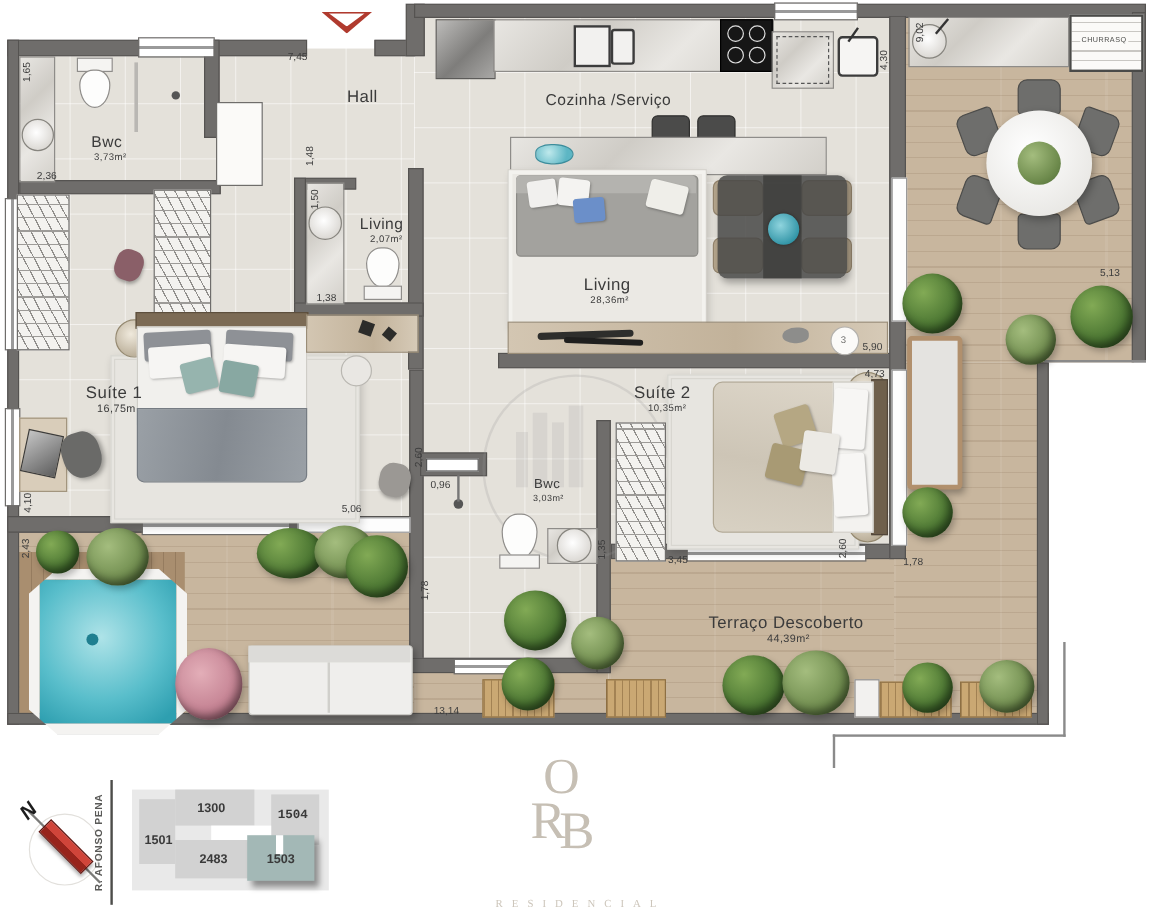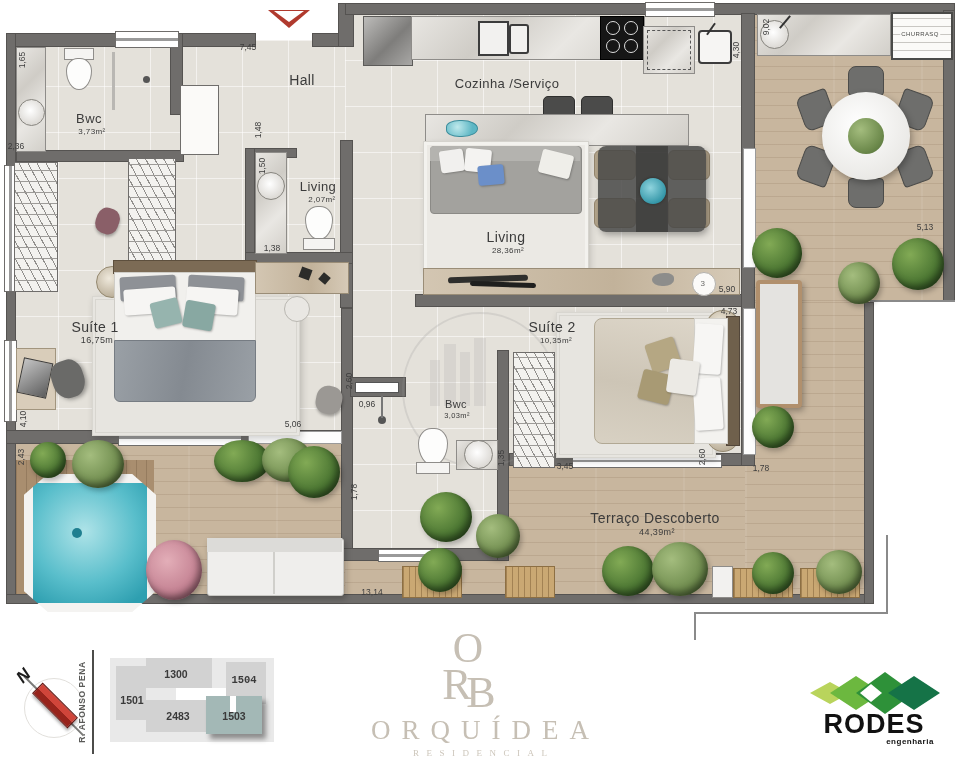--- a/index.html
+++ b/index.html
@@ -289,21 +289,21 @@
   <div class="lab s" style="left:97px;top:340px;font-size:9px;">16,75m</div>
   <div class="lab" style="left:552px;top:327px;font-size:14px;">Suíte 2</div>
   <div class="lab s" style="left:556px;top:340px;">10,35m²</div>
   <div class="lab" style="left:456px;top:404px;font-size:11px;">Bwc</div>
   <div class="lab s" style="left:457px;top:415px;font-size:7.5px;">3,03m²</div>
   <div class="lab" style="left:655px;top:518px;font-size:14px;">Terraço Descoberto</div>
   <div class="lab s" style="left:657px;top:532px;font-size:9px;">44,39m²</div>
 
   <div class="dim" style="left:248px;top:47px;">7,45</div>
   <div class="dim v" style="left:22px;top:60px;">1,65</div>
-  <div class="dim" style="left:16px;top:146px;">2,36</div>
+  <div class="dim" style="left:39px;top:146px;">2,36</div>
   <div class="dim v" style="left:258px;top:130px;">1,48</div>
   <div class="dim v" style="left:262px;top:166px;">1,50</div>
   <div class="dim" style="left:272px;top:248px;">1,38</div>
   <div class="dim v" style="left:766px;top:27px;">9,02</div>
   <div class="dim v" style="left:736px;top:50px;">4,30</div>
   <div class="dim" style="left:925px;top:227px;">5,13</div>
   <div class="dim" style="left:727px;top:289px;">5,90</div>
   <div class="dim" style="left:729px;top:311px;">4,73</div>
   <div class="dim v" style="left:702px;top:457px;">2,60</div>
   <div class="dim" style="left:761px;top:468px;">1,78</div>
@@ -341,27 +341,17 @@
     <div class="unit" style="left:72px;top:24px;">1300</div>
     <div class="unit" style="left:140px;top:30px;font-family:Liberation Mono, monospace;">1504</div>
     <div class="unit" style="left:74px;top:66px;">2483</div>
     <div class="unit" style="left:130px;top:66px;">1503</div>
   </div>
 
   <div class="abs" style="left:350px;top:624px;width:260px;height:140px;">
     <div class="lab brandserif" style="left:118px;top:24px;font-size:42px;">O</div>
     <div class="lab brandserif" style="left:107px;top:60px;font-size:44px;">R</div>
     <div class="lab brandserif" style="left:131px;top:68px;font-size:44px;">B</div>
-    <div class="lab brandserif" style="left:130px;top:106px;font-size:27px;letter-spacing:11px;padding-left:11px;">ORQUÍDEA</div>
     <div class="lab brandserif" style="left:130px;top:129px;font-size:9px;letter-spacing:7.5px;padding-left:7.5px;color:#cdc6bb;">RESIDENCIAL</div>
   </div>
 
-  <div class="abs" style="left:808px;top:668px;width:140px;height:80px;">
-    <div class="abs" style="left:2px;top:14px;width:40px;height:22px;background:#b9d45c;clip-path:polygon(0 50%,50% 0,100% 50%,50% 100%);"></div>
-    <div class="abs" style="left:22px;top:8px;width:52px;height:34px;background:#6cb83f;clip-path:polygon(0 50%,50% 0,100% 50%,50% 100%);"></div>
-    <div class="abs" style="left:48px;top:4px;width:58px;height:42px;background:#2e9139;clip-path:polygon(0 50%,50% 0,100% 50%,50% 100%);"></div>
-    <div class="abs" style="left:80px;top:8px;width:52px;height:34px;background:#157347;clip-path:polygon(0 50%,50% 0,100% 50%,50% 100%);"></div>
-    <div class="abs" style="left:52px;top:16px;width:22px;height:18px;background:#fff;clip-path:polygon(0 50%,50% 0,100% 50%,50% 100%);"></div>
-    <div class="lab" style="left:66px;top:56px;font-size:27px;font-weight:900;letter-spacing:1px;color:#111;">RODES</div>
-    <div class="lab" style="left:102px;top:73px;font-size:8px;font-weight:bold;color:#111;letter-spacing:.5px;">engenharia</div>
-  </div>
 
 </div>
 
 </body></html>

